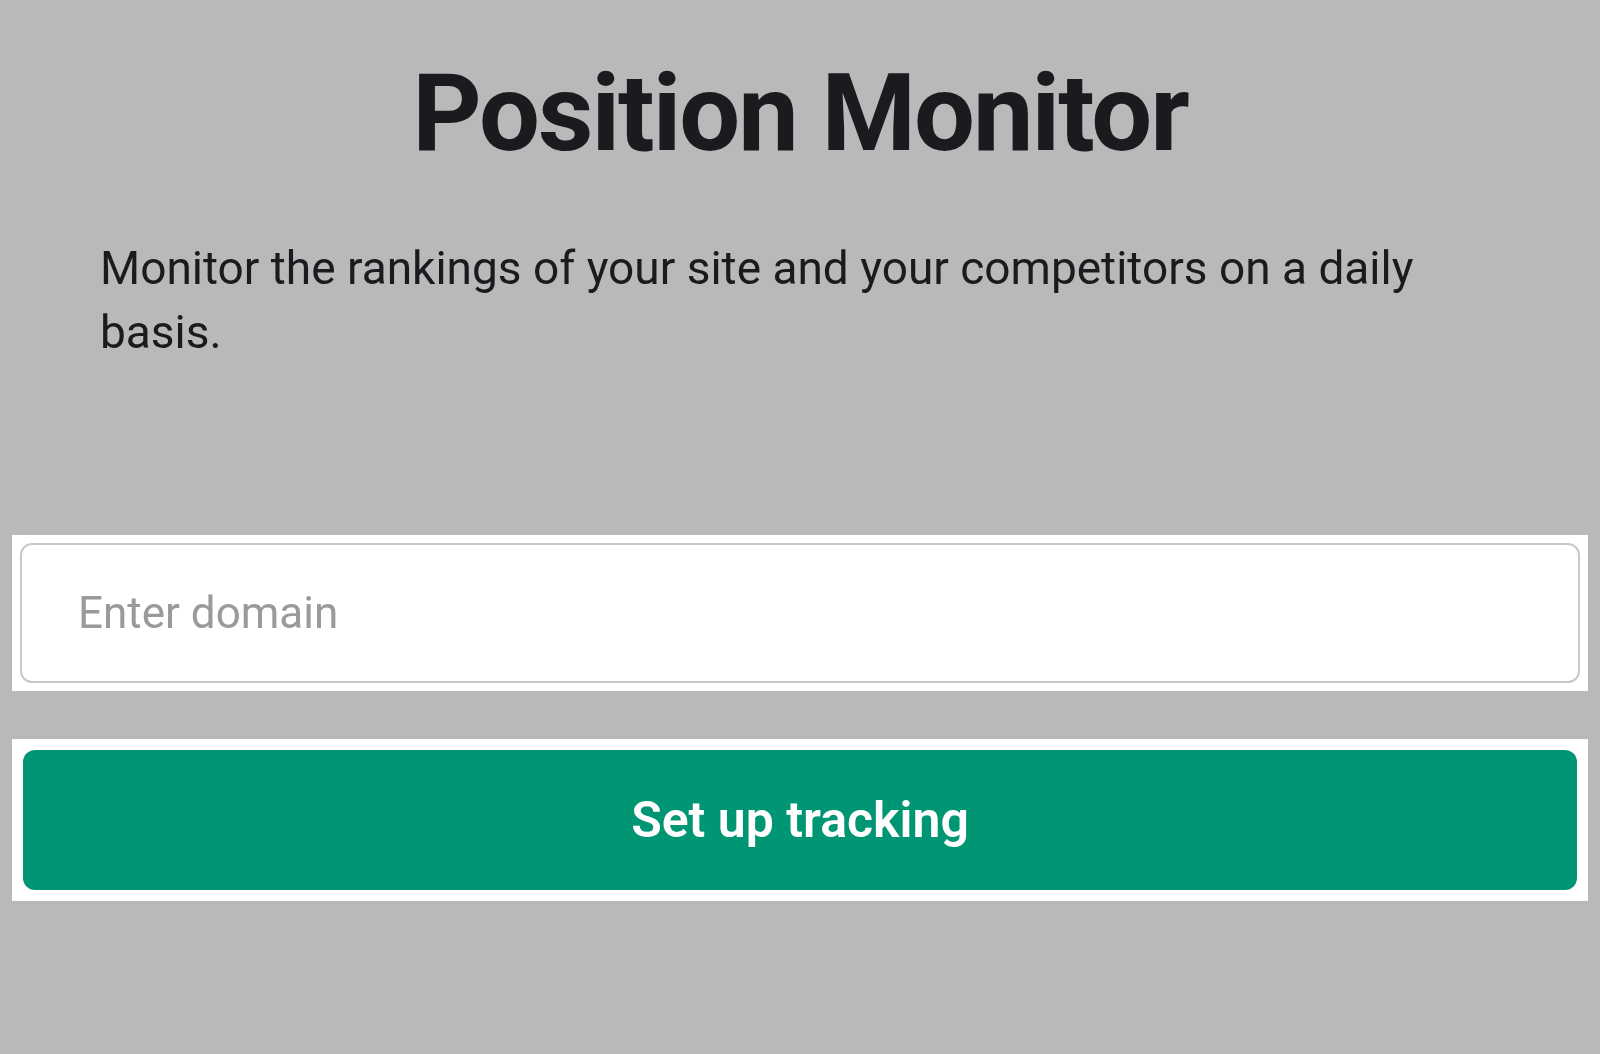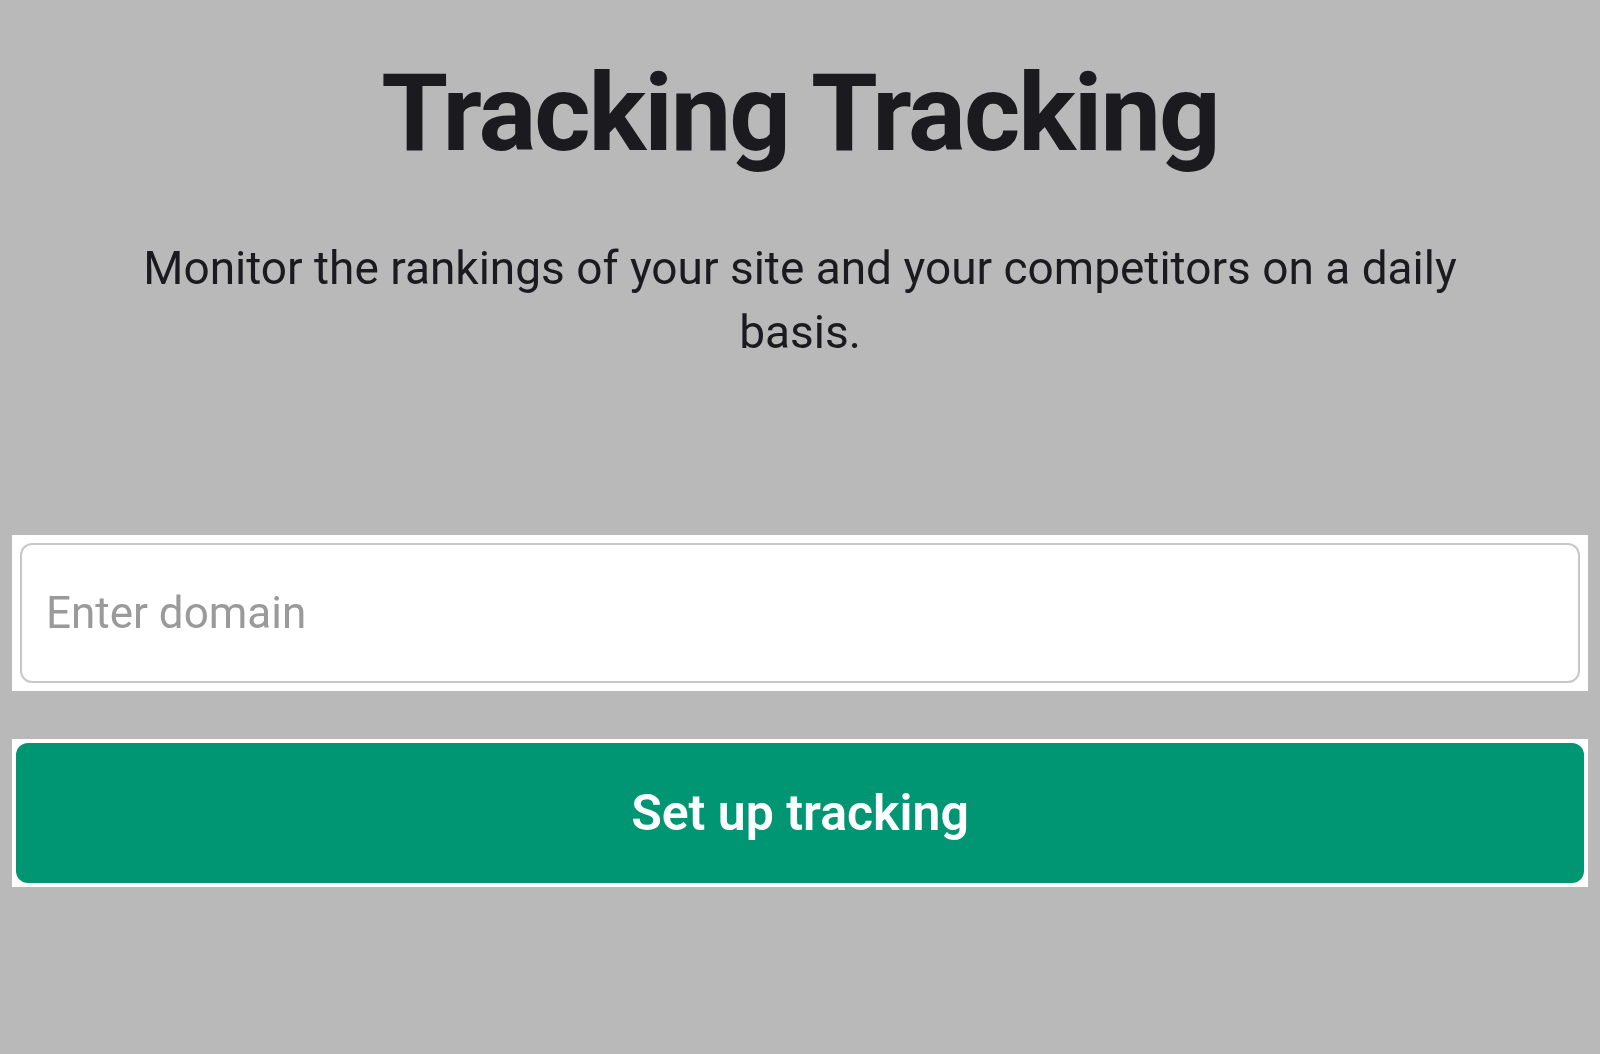--- a/index.html
+++ b/index.html
@@ -24,72 +24,72 @@
       font-weight: 700;
       color: #1a1a1f;
       letter-spacing: -2px;
       margin-bottom: 60px;
     }
     
     .subheading {
       font-size: 46px;
       font-weight: 400;
       color: #1a1a1f;
-      text-align: center;
+      text-align: left;
       line-height: 1.4;
       margin-bottom: 170px;
       max-width: 1400px;
     }
     
     .input-wrapper {
       width: 1576px;
       background-color: #ffffff;
       padding: 8px;
       margin-bottom: 48px;
     }
     
     .domain-input {
       width: 100%;
       height: 140px;
       border: 2px solid #c8c8c8;
       border-radius: 12px;
       font-size: 44px;
-      padding: 0 24px;
+      padding: 0 56px;
       color: #1a1a1f;
       outline: none;
       font-family: inherit;
     }
     
     .domain-input::placeholder {
       color: #9a9a9a;
     }
     
     .button-wrapper {
       width: 1576px;
       background-color: #ffffff;
-      padding: 4px;
+      padding: 11px;
     }
     
     .setup-button {
       width: 100%;
       height: 140px;
       background-color: #009674;
       border: none;
       border-radius: 12px;
       font-size: 50px;
       font-weight: 600;
       color: #ffffff;
       cursor: pointer;
       font-family: inherit;
     }
   </style>
 </head>
 <body>
 
-<h1 class="heading">Tracking Tracking</h1>
+<h1 class="heading">Position Monitor</h1>
 
 <p class="subheading">
   <span>Monitor the rankings of your site and your competitors on a daily basis.</span>
   <br>
 </p>
 
 <div class="input-wrapper">
   <input type="text" class="domain-input" placeholder="Enter domain" value="" style="">
 </div>
 

